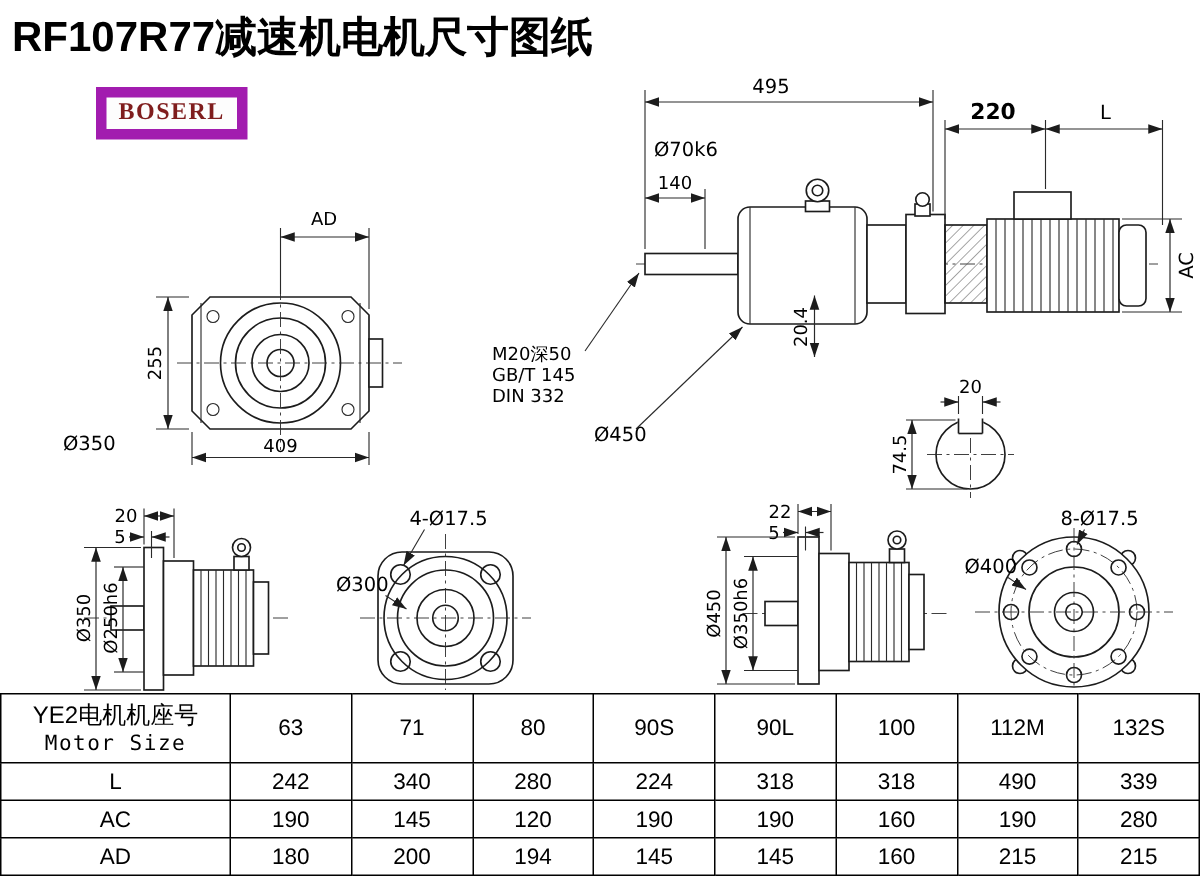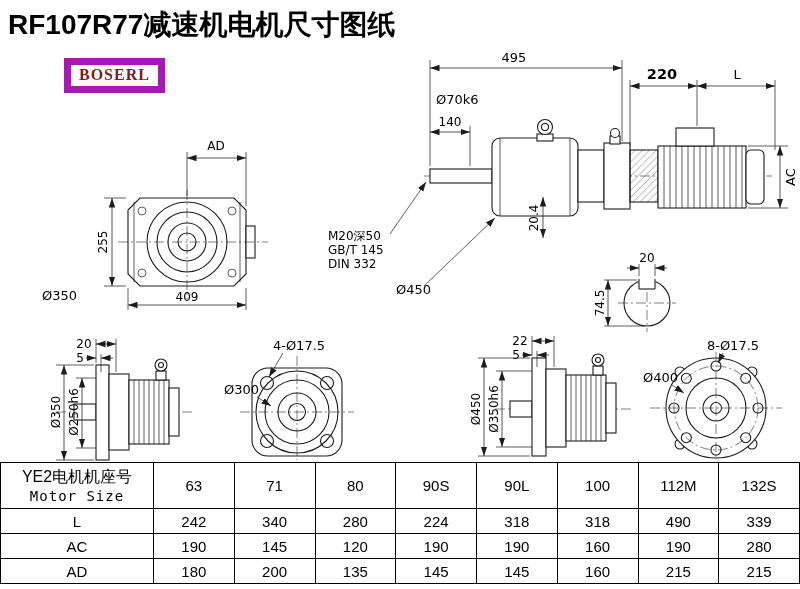--- a/index.html
+++ b/index.html
@@ -323,21 +323,21 @@
         <td>190</td>
         <td>190</td>
         <td>160</td>
         <td>190</td>
         <td>280</td>
       </tr>
       <tr>
         <td>AD</td>
         <td>180</td>
         <td>200</td>
-        <td>135</td>
+        <td>194</td>
         <td>145</td>
         <td>145</td>
         <td>160</td>
         <td>215</td>
         <td>215</td>
       </tr>
     </tbody>
   </table>
 </div>
 

